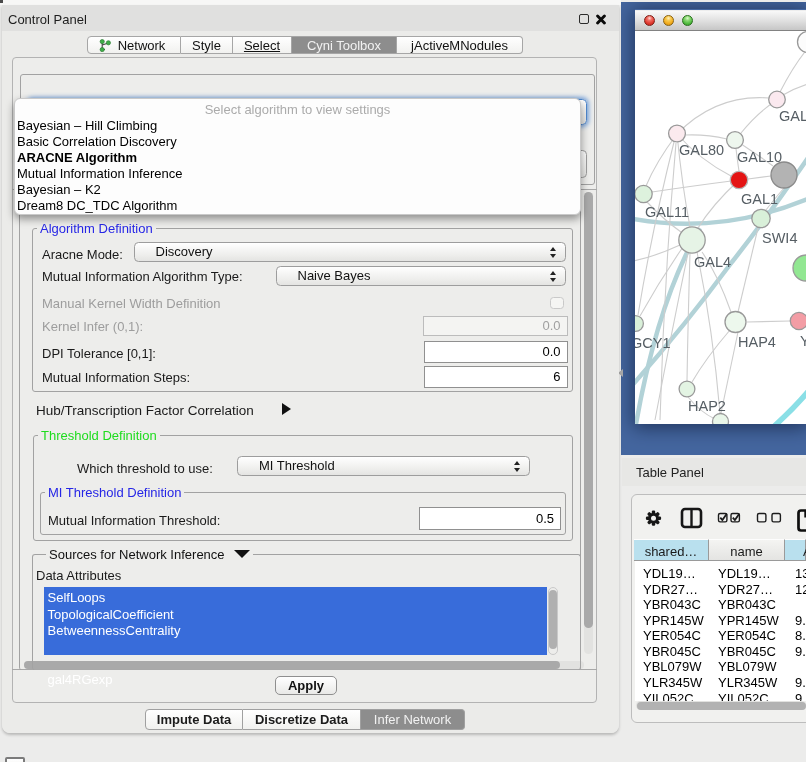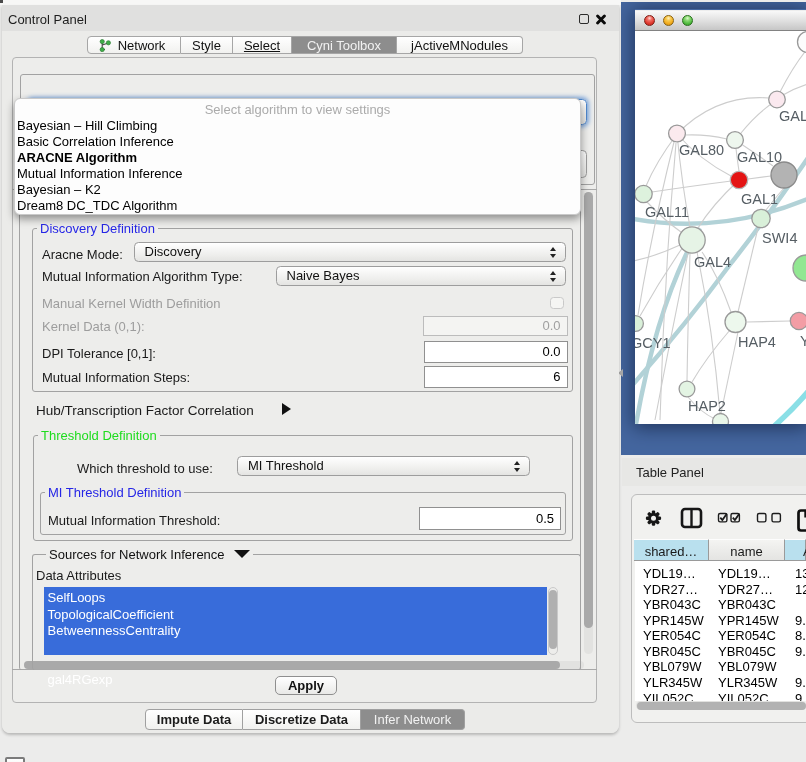--- a/index.html
+++ b/index.html
@@ -35,21 +35,21 @@
 .btab { position:absolute; top:709px; height:21px; background:linear-gradient(#ffffff,#f1f1ef); border:1px solid #a0a0a0; border-left:none; font-size:13px; font-weight:bold; color:#1c1c1c; text-align:center; line-height:20px; }
 
 
 .gb { position:absolute; border:1px solid #a2a2a2; border-radius:3px; }
 .gblabel { position:absolute; top:-8px; background:#ededeb; padding:0 3px; font-size:13px; white-space:nowrap; }
 .blab { color:#2626e6; }
 .glab { color:#1edc1e; }
 
 .lbl { position:absolute; font-weight:normal; font-size:13px; color:#1a1a1a; white-space:nowrap;}
 .dis { color:#9d9d9d; }
-.combo { position:absolute; height:20px; background:linear-gradient(#ffffff,#ededeb 70%, #e4e4e2); border:1px solid #9d9d9d; border-radius:4.5px; font-size:13px; color:#111; line-height:18.5px; padding-left:10px; }
+.combo { position:absolute; height:20px; background:linear-gradient(#ffffff,#ededeb 70%, #e4e4e2); border:1px solid #9d9d9d; border-radius:4.5px; font-size:13px; color:#111; line-height:18.5px; padding-left:21px; }
 .carets { position:absolute; right:7px; top:3px; width:8px; height:13px; }
 .caret-u { position:absolute; left:0; top:1px; width:0; height:0; border-left:3.2px solid transparent; border-right:3.2px solid transparent; border-bottom:4.5px solid #222; }
 .caret-d { position:absolute; left:0; bottom:1px; width:0; height:0; border-left:3.2px solid transparent; border-right:3.2px solid transparent; border-top:4.5px solid #222; }
 .field { position:absolute; height:22px; background:#fff; border:1px solid #909090; font-size:13px; color:#000; text-align:right; padding-right:6px; line-height:20px;}
 .fielddis { background:#f4f4f2; border:1px solid #bcbcbc; color:#a0a0a0; }
 
 
 #popup { left:14px; top:54px; width:567px; height:117px; background:#fdfdfd;
   border:1px solid #c9c9c9; border-radius:6px; box-shadow:0 4px 9px rgba(0,0,0,0.4);margin-top:44px; }
 #popup .hint { position:absolute; left:0; right:0; top:3px; text-align:center; color:#ababab; font-size:13px;}
@@ -247,35 +247,35 @@
 <div class="sb-track abs" style="left:584px; top:192px; width:9px; height:462px; background:#e2e2e0;"></div>
 <div class="sb-thumb abs" style="left:584px; top:192px; width:9px; height:436px;"></div>
 <div class="sb-track abs" style="left:24px; top:661px; width:560px; height:8px;"></div>
 <div class="sb-thumb abs" style="left:24px; top:661px; width:536px; height:8px;"></div>
 
 <div class="gb" style="left:19px; top:192px; width:562px; height:478px; border-bottom:none;">
   <span class="gblabel" style="left:1px; top:-5px; padding:0 2px; font-size:14px;">Cyni Algorithm Settings</span>
 </div>
 
 <div class="gb" style="left:32px; top:228px; width:541px; height:164px;">
-  <span class="gblabel blab" style="left:4px;">Discovery Definition</span>
+  <span class="gblabel blab" style="left:4px;">Algorithm Definition</span>
 </div>
 <div class="lbl" style="left:42px; top:247px;">Aracne Mode:</div>
 <div class="combo" style="left:133.5px; top:241.5px; width:432.5px;">Discovery<span class="carets">
       <span class="caret-u"></span>
       <span class="caret-d"></span>
     </span></div>
 <div class="lbl" style="left:42px; top:269px;">Mutual Information Algorithm Type:</div>
 <div class="combo" style="left:275.5px; top:266px; width:290.5px;">Naive Bayes<span class="carets">
       <span class="caret-u"></span>
       <span class="caret-d"></span>
     </span></div>
 <div class="lbl dis" style="left:42px; top:296px;">Manual Kernel Width Definition</div>
 <div class="abs" style="left:550px; top:297px; width:13.5px; height:11.5px; background:#f5f5f3; border:1px solid #c9c9c9; border-radius:3.5px;"></div>
-<div class="lbl dis" style="left:42px; top:319px;">Kernel Data (0,1):</div>
+<div class="lbl dis" style="left:42px; top:319px;">Kernel Infer (0,1):</div>
 <div class="field fielddis" style="left:423px; top:315.5px; width:144.5px; height:20.5px; line-height:18.5px;">0.0</div>
 <div class="lbl" style="left:42px; top:345.5px;">DPI Tolerance [0,1]:</div>
 <div class="field" style="left:423.5px; top:341px; width:144px;">0.0</div>
 <div class="lbl" style="left:42px; top:369.5px;">Mutual Information Steps:</div>
 <div class="field" style="left:423.5px; top:365.5px; width:144px;">6</div>
 
 <div class="lbl" style="left:36px; top:403px; font-size:13.5px;">Hub/Transcription Factor Correlation</div>
 <div class="abs" style="left:282px; top:403px; width:0; height:0; border-top:6.5px solid transparent; border-bottom:6.5px solid transparent; border-left:9.5px solid #111;"></div>
 
 <div class="gb" style="left:33px; top:435px; width:540px; height:106px;">
@@ -302,21 +302,21 @@
   <div style="top:19.5px;">TopologicalCoefficient</div>
   <div style="top:36px;">BetweennessCentrality</div>
   <div style="top:52.5px;margin-top:32px;">gal4RGexp</div>
 </div>
 <div class="sb-track abs" style="left:548px; top:587px; width:10px; height:68px; background:#ededeb; border:1px solid #c9c9c9;"></div>
 <div class="sb-thumb abs" style="left:549px; top:590px; width:8px; height:59px; background:#b0b0b0;"></div>
 
 <div id="popup" class="abs">
   <div class="hint">Select algorithm to view settings</div>
   <div class="pitem" style="top:18.5px;">Bayesian – Hill Climbing</div>
-  <div class="pitem" style="top:34.5px;">Basic Correlation Inference</div>
+  <div class="pitem" style="top:34.5px;">Basic Correlation Discovery</div>
   <div class="pitem" style="top:50.5px; font-weight:bold;">ARACNE Algorithm</div>
   <div class="pitem" style="top:66.5px;">Mutual Information Inference</div>
   <div class="pitem" style="top:82.5px;">Bayesian – K2</div>
   <div class="pitem" style="top:98.5px;">Dream8 DC_TDC Algorithm</div>
 </div>
 
 <div class="abs" style="left:275px; top:676px; width:62px; height:19px; background:linear-gradient(#ffffff,#e9e9e7); border:1px solid #8f8f8f; border-radius:5px; text-align:center; line-height:17px; font-size:13px; font-weight:bold; color:#111;">Apply</div>
 <div class="btab" style="left:145px; width:98px; border-radius:4px 0 0 4px; border-left:1px solid #a0a0a0;">Impute Data</div>
 <div class="btab" style="left:243px; width:118px;">Discretize Data</div>
 <div class="btab tabsel" style="left:361px; width:104px; border-radius:0 4px 4px 0; color:#f2f2f2; font-weight:normal; background:#8d8d8d;">Infer Network</div>

